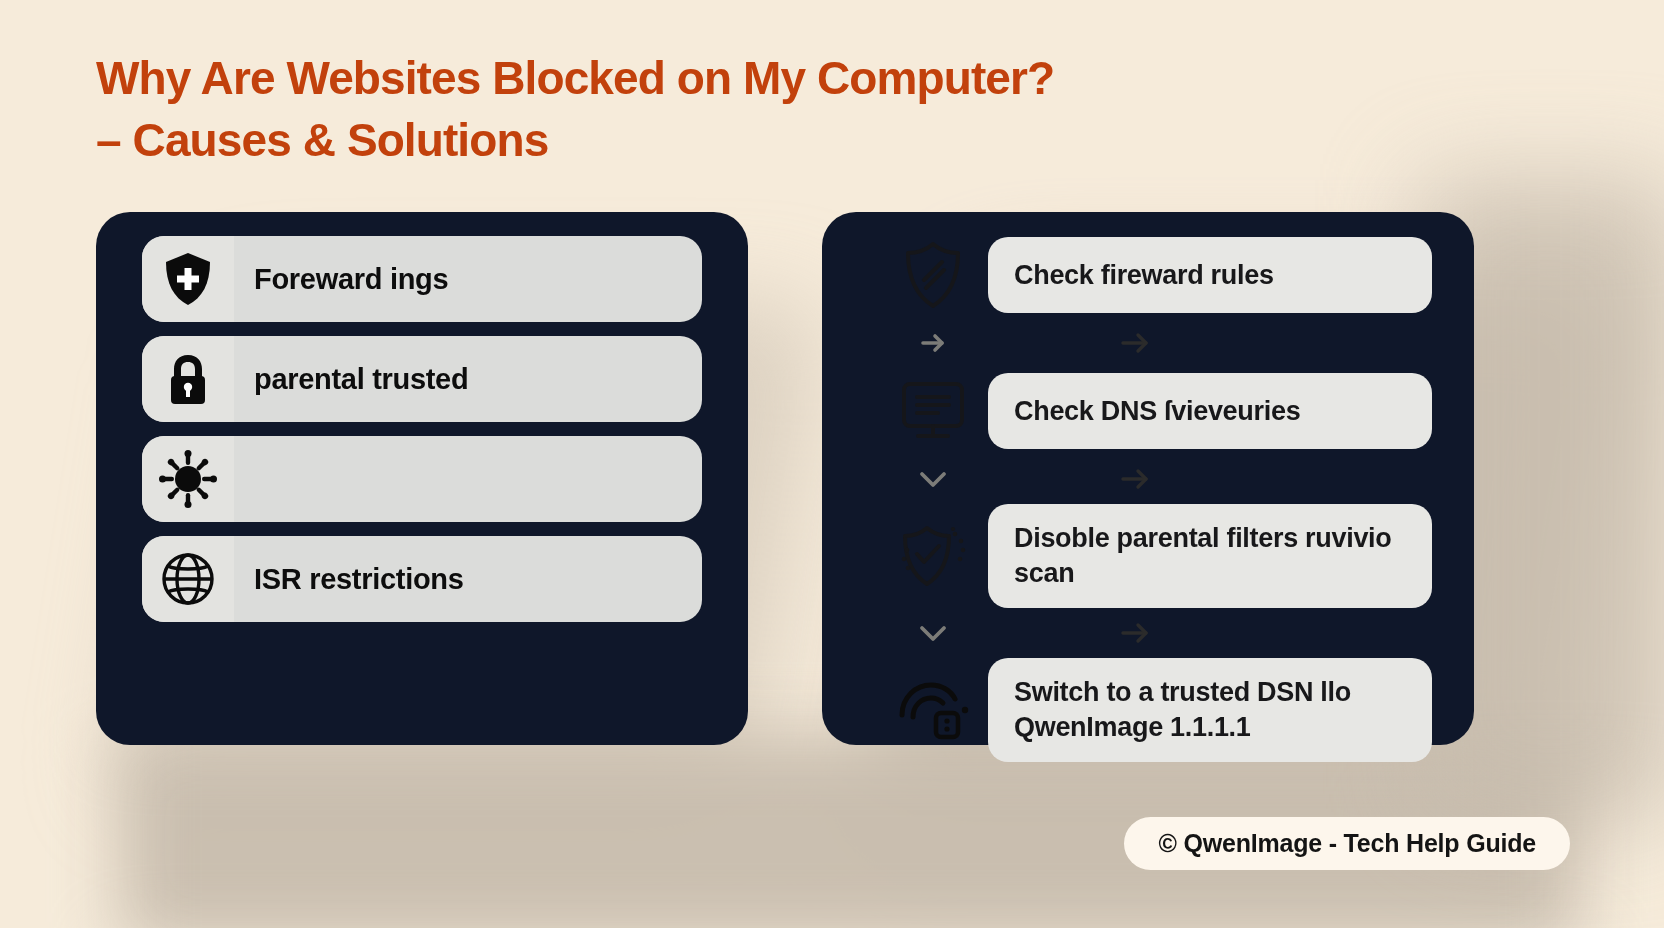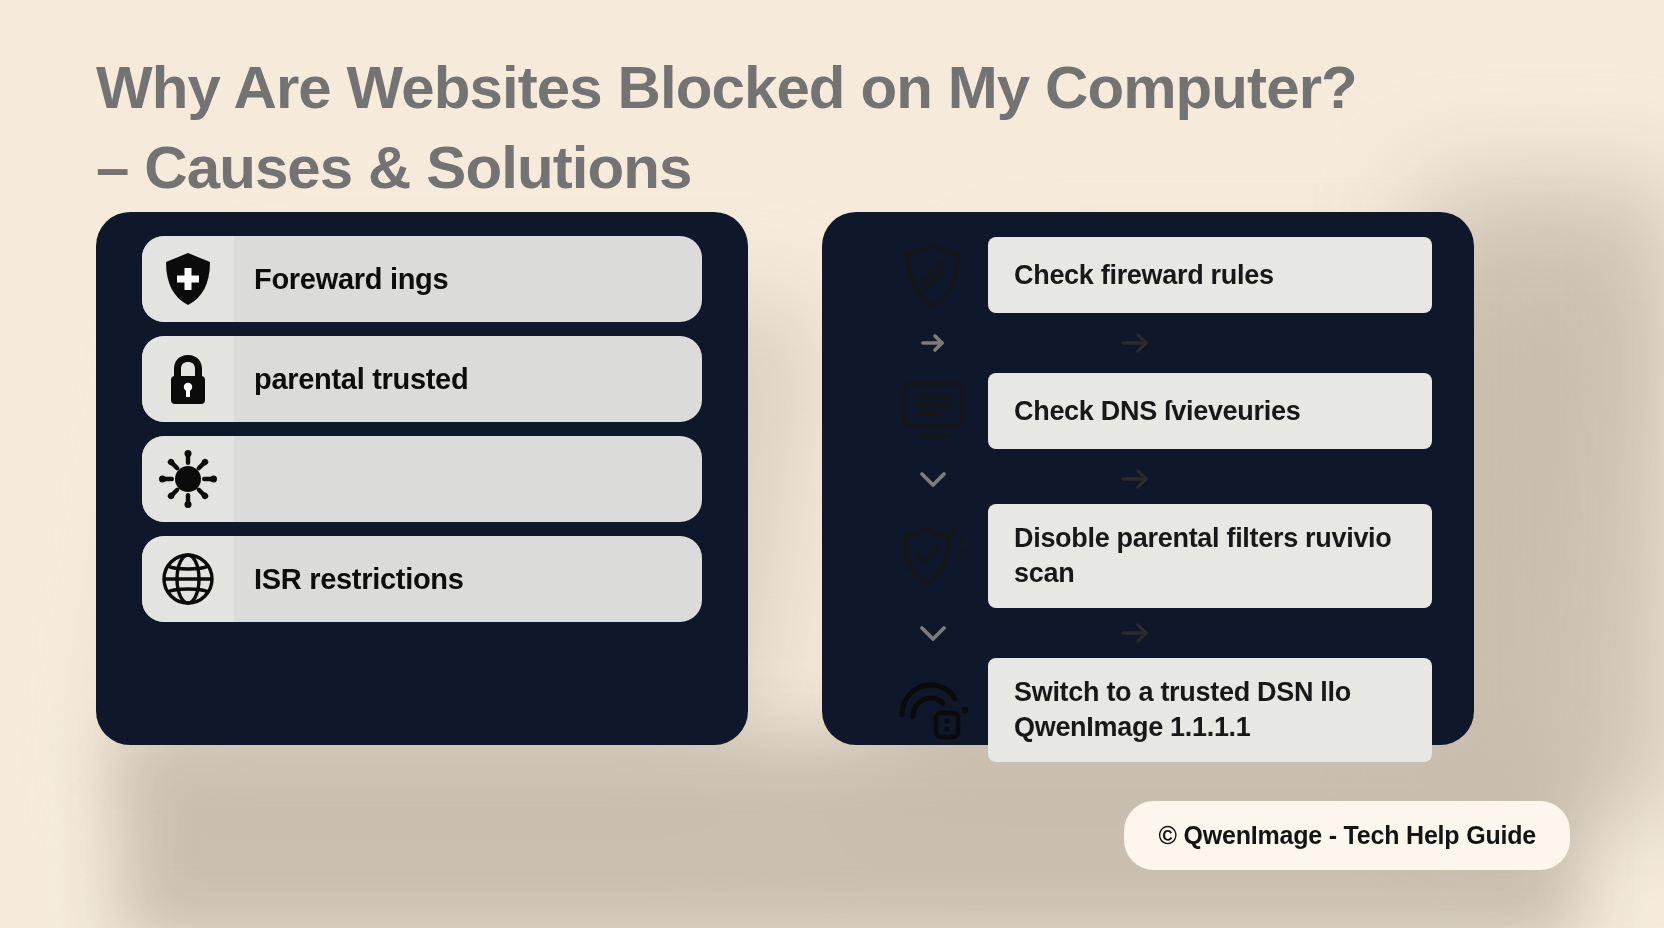--- a/index.html
+++ b/index.html
@@ -62,25 +62,25 @@
     width: 1664px;
     height: 928px;
   }
 
   
   .title {
     position: absolute;
     left: 96px;
     top: 48px;
     width: 1200px;
-    font-size: 60px;
+    font-size: 46px;
     font-weight: 700;
     line-height: 1.34;
     letter-spacing: -0.9px;
-    color: #737373;
+    color: #c2410c;
   }
   .title-line { display: block; white-space: pre; }
 
   
   .card {
     position: absolute;
     background: #0f172a;
     border-radius: 34px;
   }
   .card-left {
@@ -149,21 +149,21 @@
     width: 110px;
     min-width: 110px;
     display: flex;
     align-items: center;
     justify-content: center;
   }
   .flow-icon-cell svg { display: block; }
   .flow-pill {
     flex: 1;
     background: #e7e7e4;
-    border-radius: 8px;
+    border-radius: 20px;
     padding: 16px 26px;
     min-height: 76px;
     display: flex;
     align-items: center;
   }
   .flow-pill.tall { min-height: 104px; }
   .flow-text {
     font-size: 27px;
     font-weight: 600;
     color: #18181a;
@@ -194,21 +194,21 @@
   }
   .conn-left svg, .conn-right svg { display: block; }
 
   
   .footer-badge {
     position: absolute;
     right: 94px;
     bottom: 58px;
     background: #fdf6ec;
     border-radius: 30px;
-    padding: 20px 34px;
+    padding: 12px 34px;
     font-size: 25px;
     font-weight: 600;
     color: #141414;
     letter-spacing: -0.2px;
     z-index: 3;
   }
 </style>
 </head>
 <body>
 

